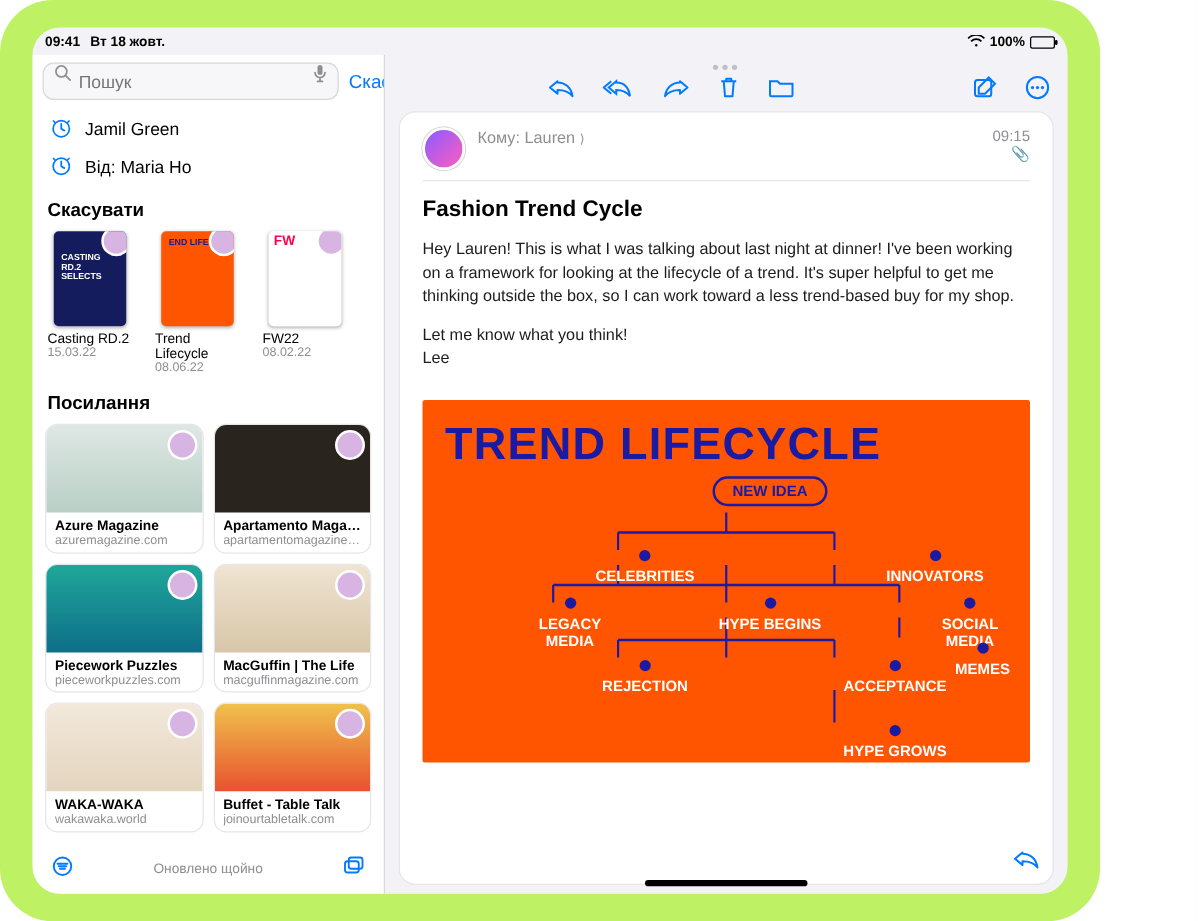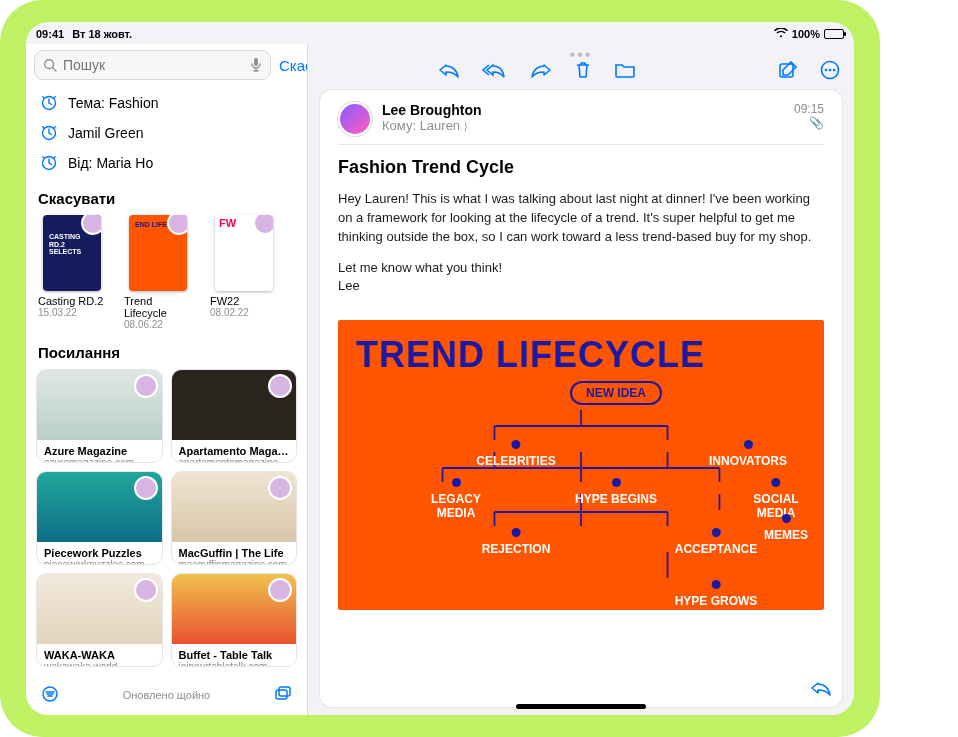--- a/index.html
+++ b/index.html
@@ -23,21 +23,21 @@
 
   .columns { display:flex; height:100%; padding-top:22px;}
   
   .sidebar {
     width: 282px; flex:0 0 282px; height:100%; background:#fff; border-right:1px solid #d8d8dc;
     display:flex; flex-direction:column; overflow:hidden;
   }
   .search-row { display:flex; align-items:center; gap:6px; padding:6px 8px 6px 8px;}
   .search-field {
     flex:1; height:30px; background:#e5e5ea4d; border-radius:9px;
-    display:flex; align-items:center; padding:0 8px; gap:6px; color:#8e8e93; font-size:14px;
+    display:flex; padding:0 8px; gap:6px; color:#8e8e93; font-size:14px;
     border:1px solid #d8d8dc;
   }
   .search-field input { flex:1; border:0; background:transparent; outline:0; font-size:14px; color:#8e8e93;}
   .mic-icon svg, .mag-icon svg { display:block;}
   .cancel-link { color:#007aff; font-size:15px; padding:0 2px;}
   .sugg-list { padding:2px 0 6px 0;}
   .sugg {
     display:flex; align-items:center; gap:10px; padding:6px 14px; font-size:14px; color:#000;
   }
   .sugg .ico { width:18px; height:18px; color:#007aff; display:flex; align-items:center; justify-content:center;}
@@ -155,30 +155,20 @@
 
         <div class="sugg-list">
           <div class="sugg">
             <span class="ico">
                 <svg width="16" height="16" viewBox="0 0 16 16">
                   <circle cx="8" cy="8" r="6.5" stroke="#007aff" stroke-width="1.4" fill="none"></circle>
                   <path d="M8 4v4l2.5 1.5" stroke="#007aff" stroke-width="1.4" fill="none" stroke-linecap="round"></path>
                   <path d="M3 3l-1.2-1.2M13 3l1.2-1.2" stroke="#007aff" stroke-width="1.4" stroke-linecap="round"></path>
                 </svg>
               </span>
-            <span>Тема: Fashion</span>
-          </div>
-          <div class="sugg">
-            <span class="ico">
-                <svg width="16" height="16" viewBox="0 0 16 16">
-                  <circle cx="8" cy="8" r="6.5" stroke="#007aff" stroke-width="1.4" fill="none"></circle>
-                  <path d="M8 4v4l2.5 1.5" stroke="#007aff" stroke-width="1.4" fill="none" stroke-linecap="round"></path>
-                  <path d="M3 3l-1.2-1.2M13 3l1.2-1.2" stroke="#007aff" stroke-width="1.4" stroke-linecap="round"></path>
-                </svg>
-              </span>
             <span>Jamil Green</span>
           </div>
           <div class="sugg">
             <span class="ico">
                 <svg width="16" height="16" viewBox="0 0 16 16">
                   <circle cx="8" cy="8" r="6.5" stroke="#007aff" stroke-width="1.4" fill="none"></circle>
                   <path d="M8 4v4l2.5 1.5" stroke="#007aff" stroke-width="1.4" fill="none" stroke-linecap="round"></path>
                   <path d="M3 3l-1.2-1.2M13 3l1.2-1.2" stroke="#007aff" stroke-width="1.4" stroke-linecap="round"></path>
                 </svg>
               </span>
@@ -312,21 +302,20 @@
                   <circle cx="14" cy="10" r="1.3" fill="#007aff"></circle>
                 </svg>
               </span>
           </div>
         </div>
 
         <div class="mailcard">
           <div class="mail-head">
             <div class="avatar"></div>
             <div class="headtxt">
-              <div class="sender">Lee Broughton</div>
               <div class="toline">
                 <span>Кому:</span>
                 <span>Lauren</span>
                 <span class="chev"> ⟩</span>
               </div>
             </div>
             <div class="mail-meta">
               <div>09:15</div>
               <div class="clip">📎</div>
             </div>

